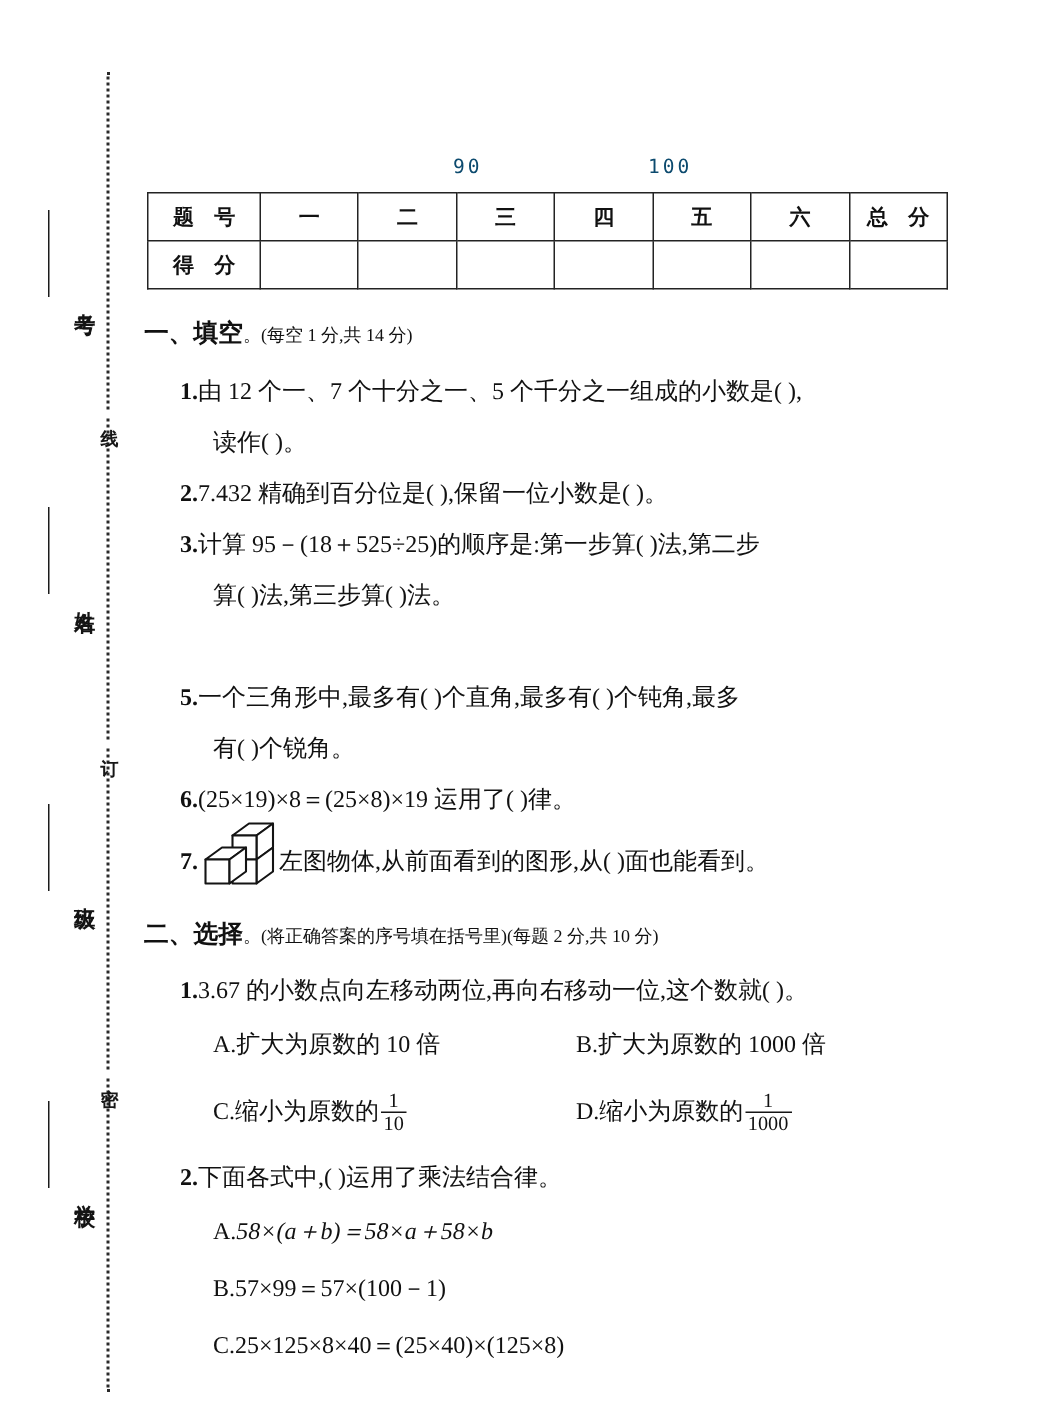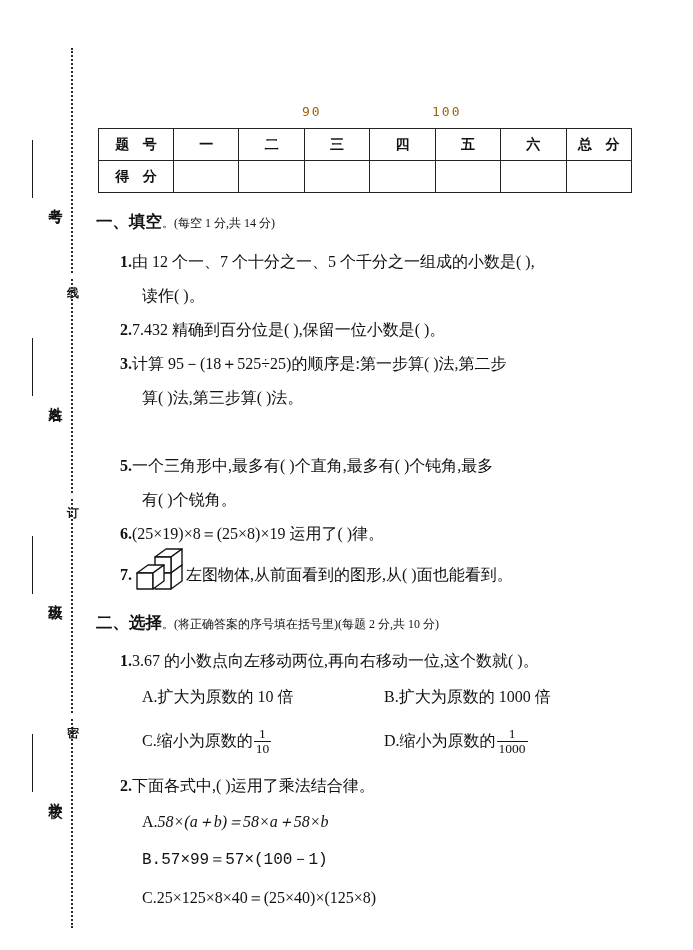--- a/index.html
+++ b/index.html
@@ -78,21 +78,21 @@
     position: absolute;
     left: 2px;
     top: 104px;
     width: 534px;
   }
   .pencil-num {
     position: absolute;
     top: 0;
     font-family: "DejaVu Sans Mono", monospace;
     font-size: 13px;
-    color: #a16207;
+    color: #0c4a6e;
     letter-spacing: 2px;
   }
   #pencil-90  { left: 204px; }
   #pencil-100 { left: 334px; }
 
   table#score-table {
     position: absolute;
     top: 24px;
     left: 0;
     border-collapse: collapse;
@@ -254,16 +254,16 @@
   <div class="qline" style="left:46px; top:689px;"><span>A.</span><span>扩大为原数的 10 倍</span></div>
   <div class="qline" style="left:288px; top:689px;"><span>B.</span><span>扩大为原数的 1000 倍</span></div>
 
   <div class="qline" style="left:46px; top:727px;"><span>C.</span><span>缩小为原数的</span><span class="frac"><span class="num">1</span><span class="den">10</span></span></div>
 
   <div class="qline" style="left:288px; top:727px;"><span>D.</span><span>缩小为原数的</span><span class="frac"><span class="num">1</span><span class="den">1000</span></span></div>
 
   <div class="qline" style="left:24px; top:778px;"><span class="qnum">2.</span><span>下面各式中,(        )运用了乘法结合律。</span></div>
 
   <div class="qline" style="left:46px; top:814px;"><span>A.</span><span class="ital">58×(a＋b)＝58×a＋58×b</span></div>
-  <div class="qline" style="left:46px; top:852px;font-family:Liberation Mono, monospace;"><span>B.</span><span>57×99＝57×(100－1)</span></div>
+  <div class="qline" style="left:46px; top:852px;"><span>B.</span><span>57×99＝57×(100－1)</span></div>
   <div class="qline" style="left:46px; top:890px;"><span>C.</span><span>25×125×8×40＝(25×40)×(125×8)</span></div>
 
 </div>
 
 </body></html>

